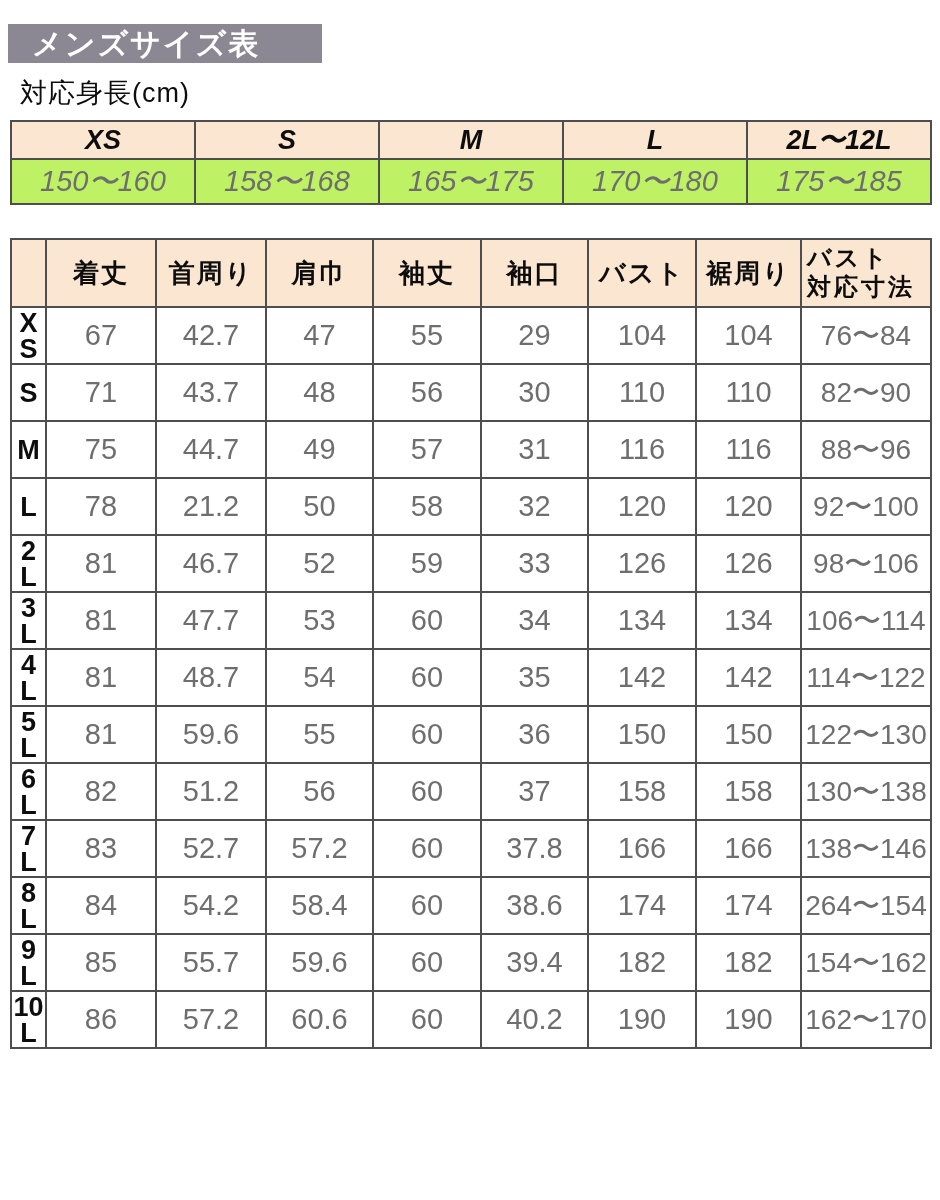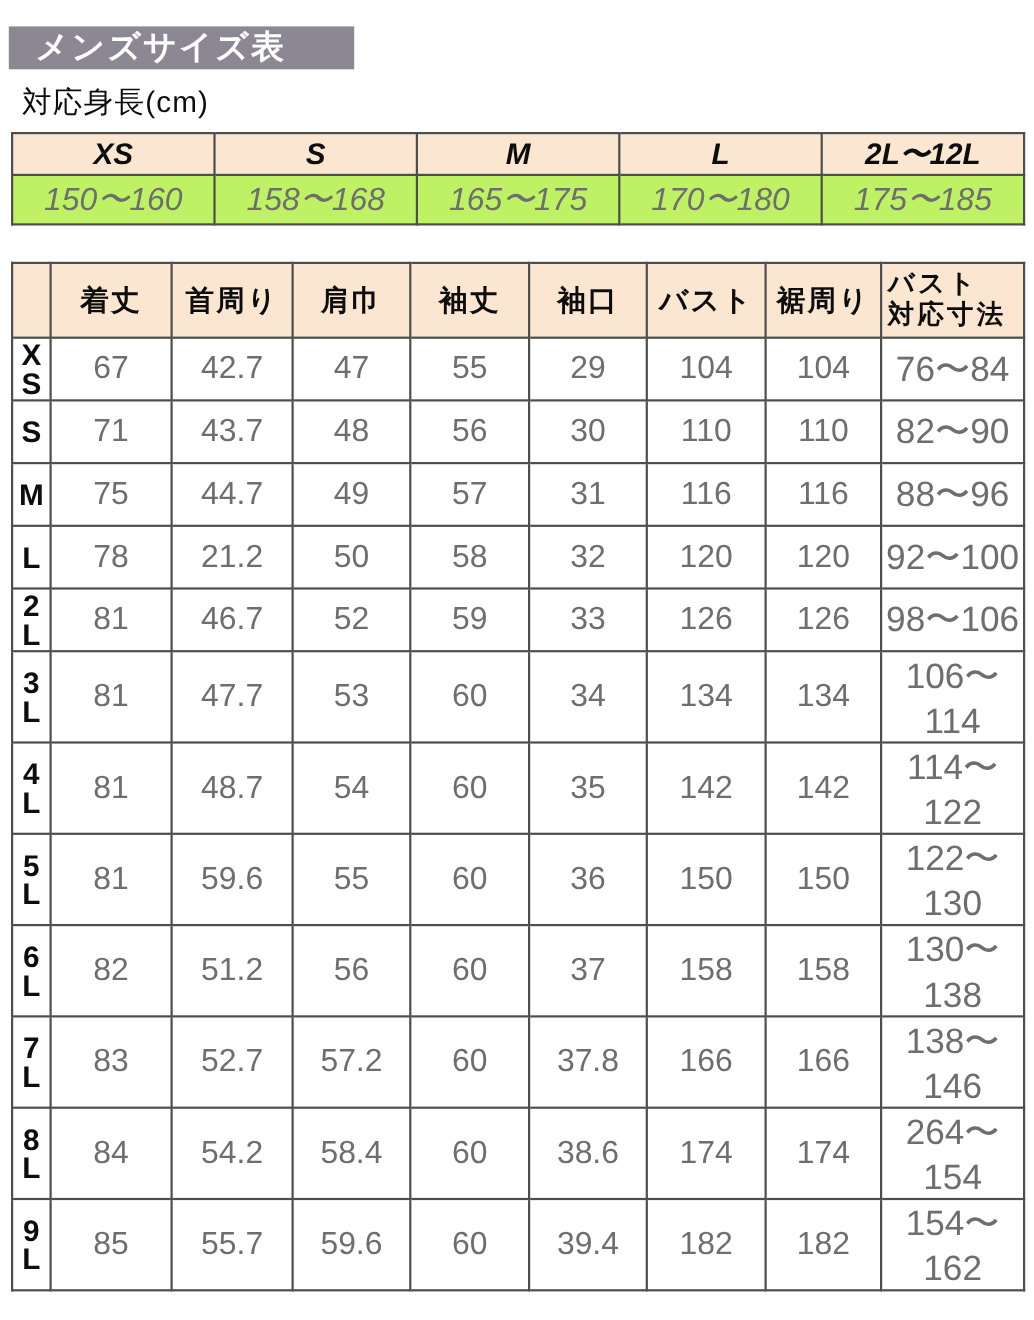--- a/index.html
+++ b/index.html
@@ -92,21 +92,21 @@
     white-space: pre-line;
     line-height: 26px;
   }
   .size-table tbody td {
     background: #ffffff;
     height: 57px;
     font-size: 29px;
     color: var(--value-text, #6e6e6e);
   }
   .size-table tbody td.range {
-    font-size: 32px;
+    font-size: 28px;
     letter-spacing: 0;
   }
 </style>
 </head>
 <body>
 
 <div class="page">
 
   <div class="title-bar">メンズサイズ表</div>
 
@@ -301,16 +301,28 @@
 L</th>
           <td>85</td>
           <td>55.7</td>
           <td>59.6</td>
           <td>60</td>
           <td>39.4</td>
           <td>182</td>
           <td>182</td>
           <td class="range">154〜162</td>
         </tr>
+        <tr>
+          <th class="row-label">10
+L</th>
+          <td>86</td>
+          <td>57.2</td>
+          <td>60.6</td>
+          <td>60</td>
+          <td>40.2</td>
+          <td>190</td>
+          <td>190</td>
+          <td class="range">162〜170</td>
+        </tr>
       </tbody>
   </table>
 
 </div>
 
 </body></html>

